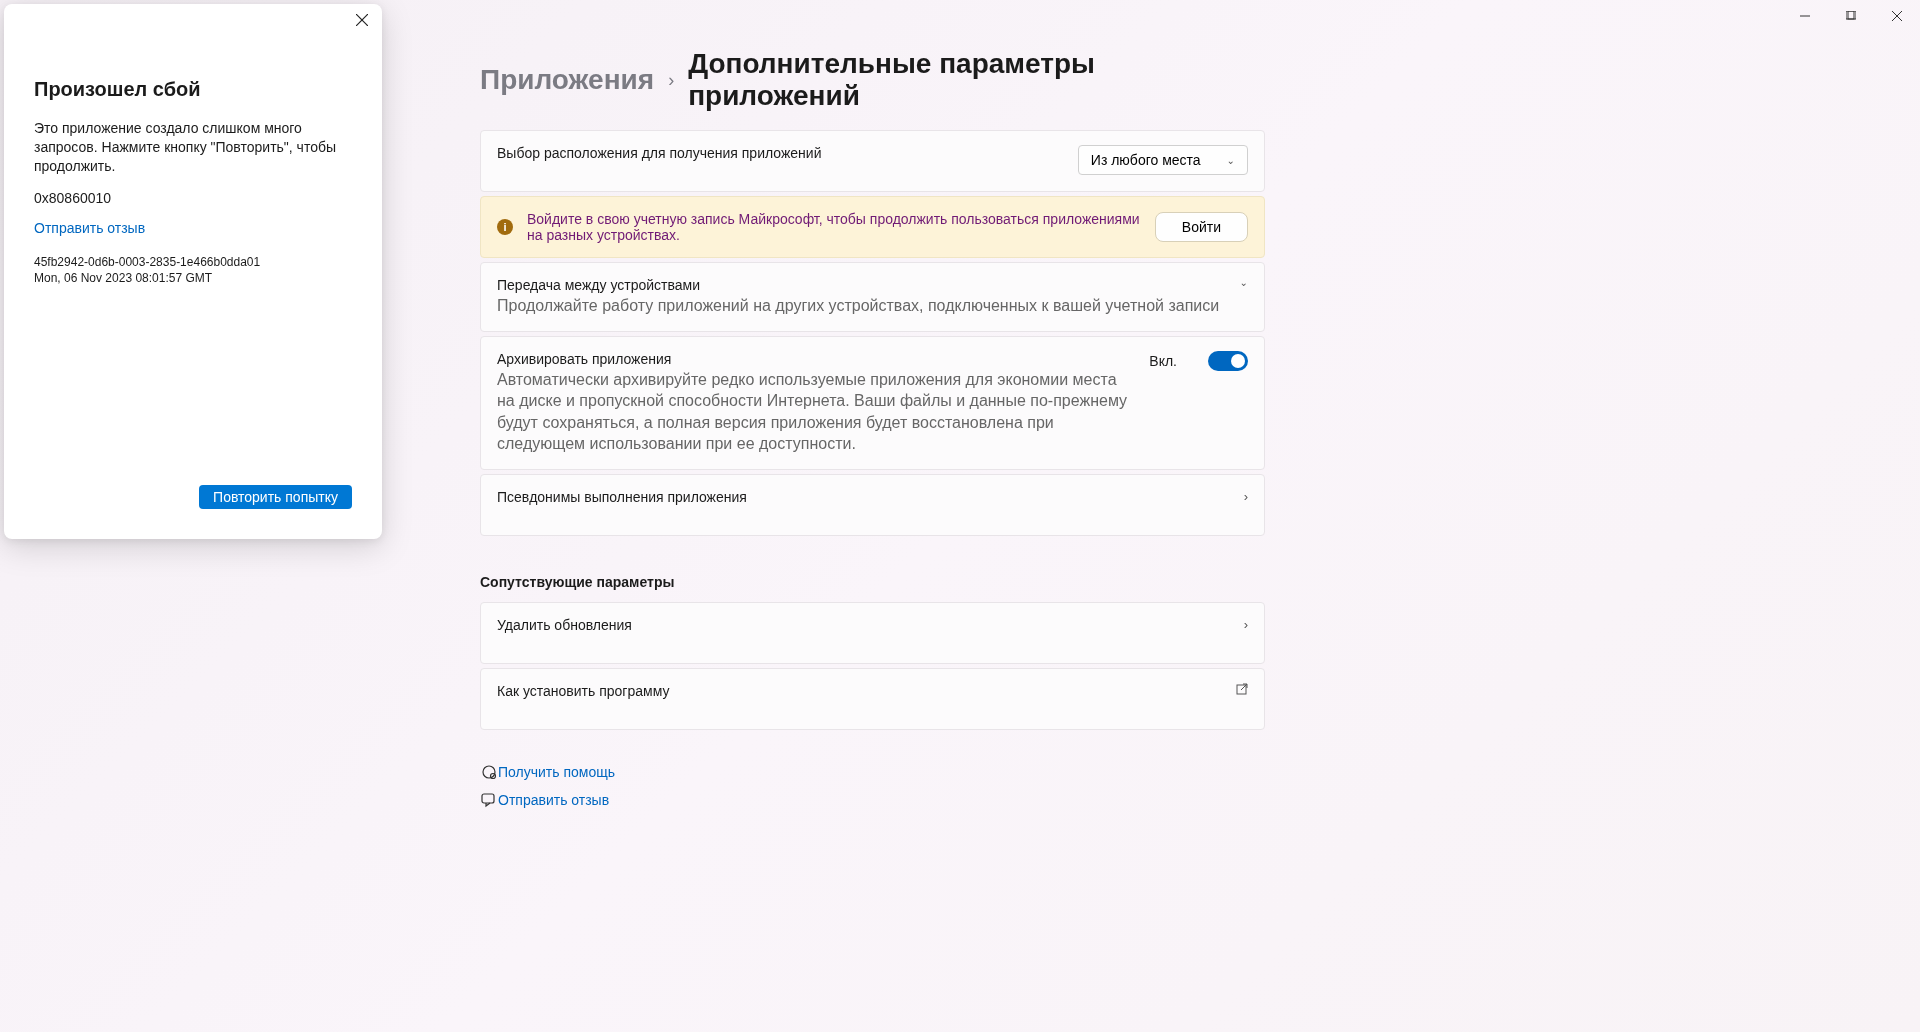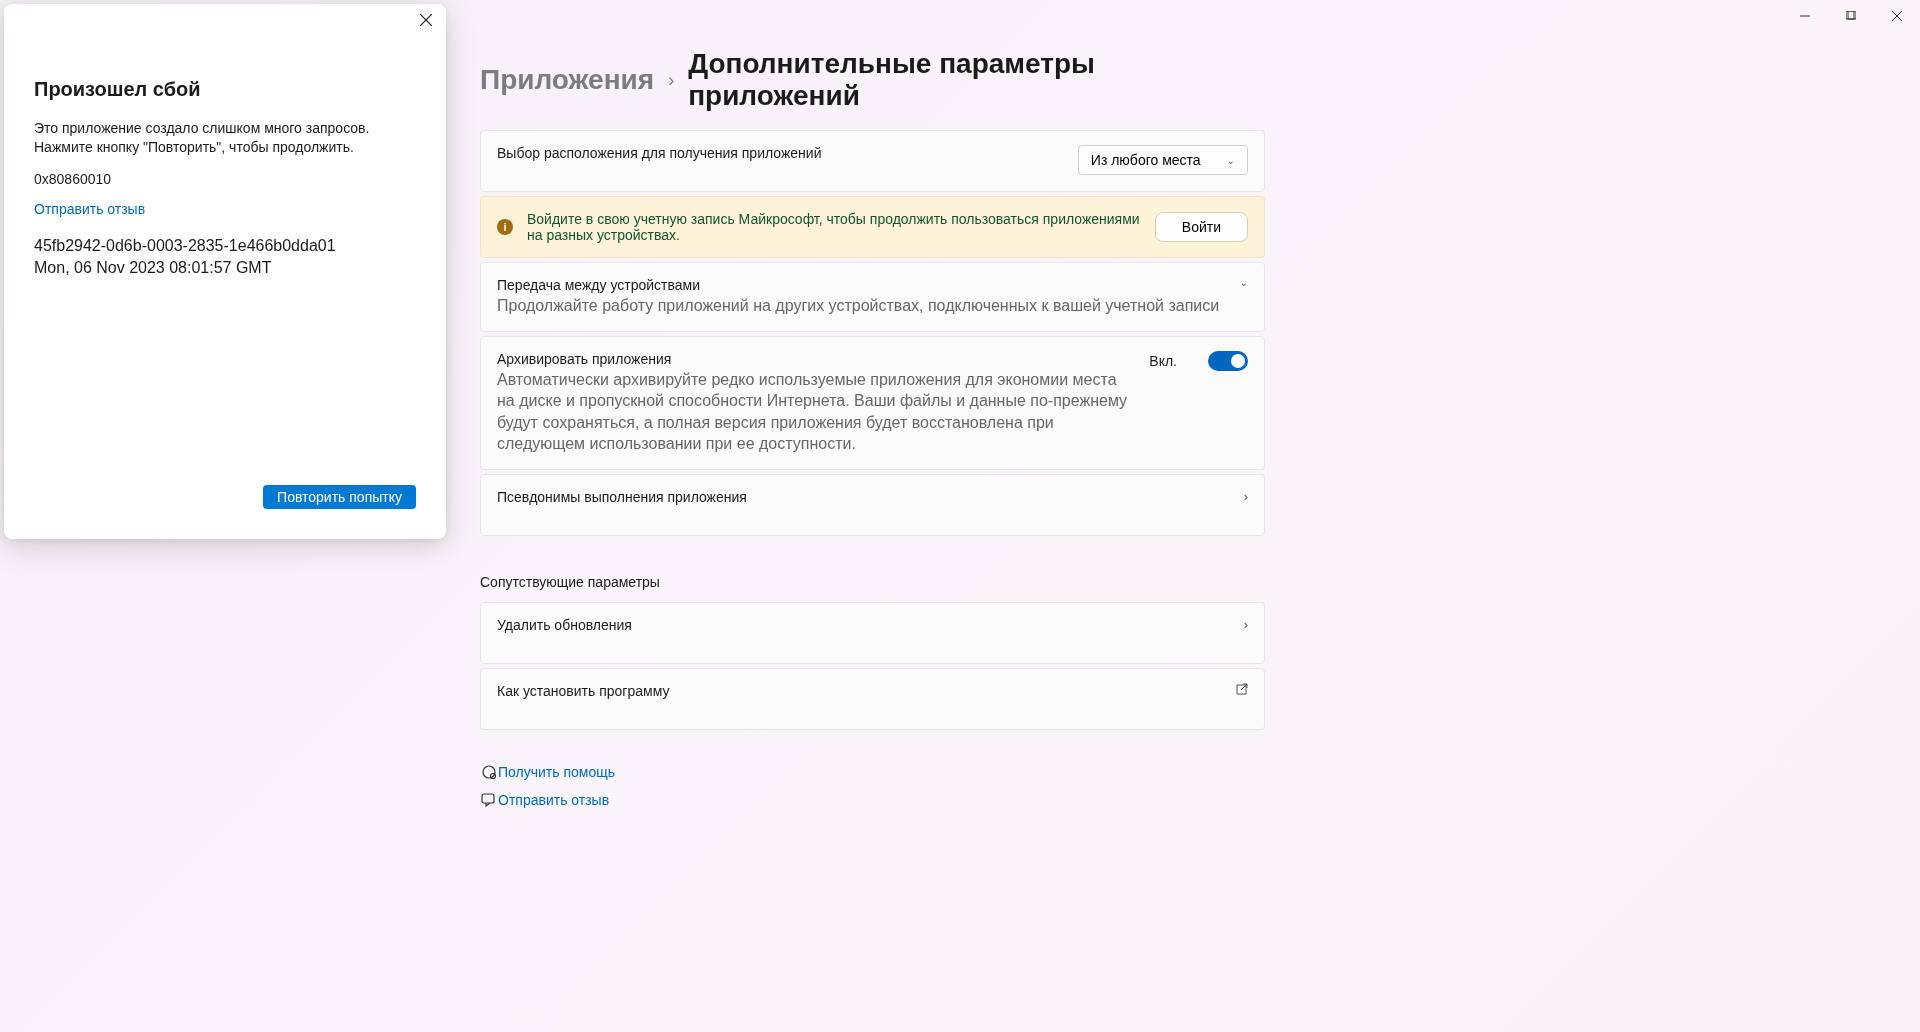--- a/index.html
+++ b/index.html
@@ -28,21 +28,21 @@
   justify-content: center;
   color: #555;
   font-size: 10px;
 }
 
 
 .error-dialog {
   position: absolute;
   top: 4px;
   left: 4px;
-  width: 442px;
+  width: 378px;
   height: 535px;
   background: #ffffff;
   border-radius: 8px;
   box-shadow: 0 8px 32px rgba(0,0,0,0.15), 0 2px 8px rgba(0,0,0,0.08);
   padding: 30px;
   display: flex;
   flex-direction: column;
   z-index: 10;
 }
 .dialog-close {
@@ -76,21 +76,21 @@
   color: #1b1b1b;
   margin-bottom: 14px;
 }
 .dialog-link {
   font-size: 14px;
   color: #0067c0;
   margin-bottom: 18px;
   cursor: pointer;
 }
 .dialog-meta {
-  font-size: 16px;
+  font-size: 12px;
   color: #1b1b1b;
   line-height: 1.4;
 }
 .dialog-footer {
   margin-top: auto;
   display: flex;
   justify-content: flex-end;
 }
 .retry-button {
   background: #0078d4;
@@ -199,21 +199,21 @@
   display: flex;
   align-items: center;
   justify-content: center;
   font-size: 11px;
   font-weight: bold;
   flex-shrink: 0;
 }
 .banner-text {
   flex: 1;
   font-size: 14px;
-  color: #14532d;
+  color: #701a75;
 }
 .banner-button {
   background: #fefefe;
   border: 1px solid #d8d0b8;
   border-radius: 8px;
   padding: 6px 26px;
   font-size: 14px;
   cursor: pointer;
 }
 
@@ -241,21 +241,21 @@
   top: 3px;
   width: 14px;
   height: 14px;
   background: #fff;
   border-radius: 50%;
 }
 
 
 .section-header {
   font-size: 14px;
-  font-weight: 400;
+  font-weight: 700;
   color: #1b1b1b;
   margin-top: 34px;
   margin-bottom: 12px;
 }
 
 
 .bottom-links {
   margin-top: 24px;
 }
 .bottom-link {

